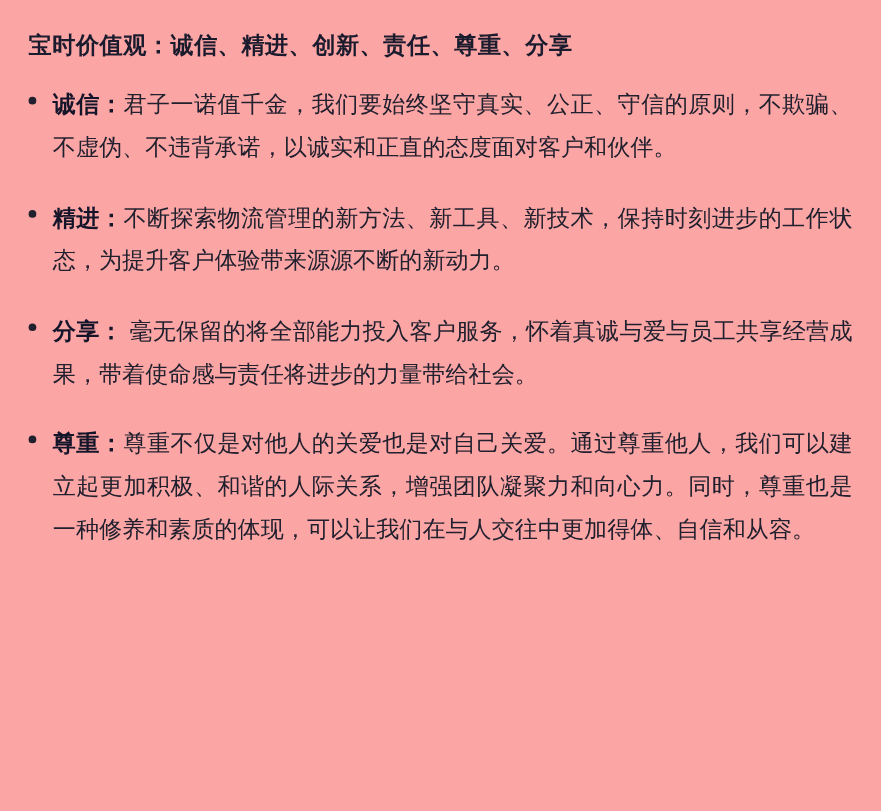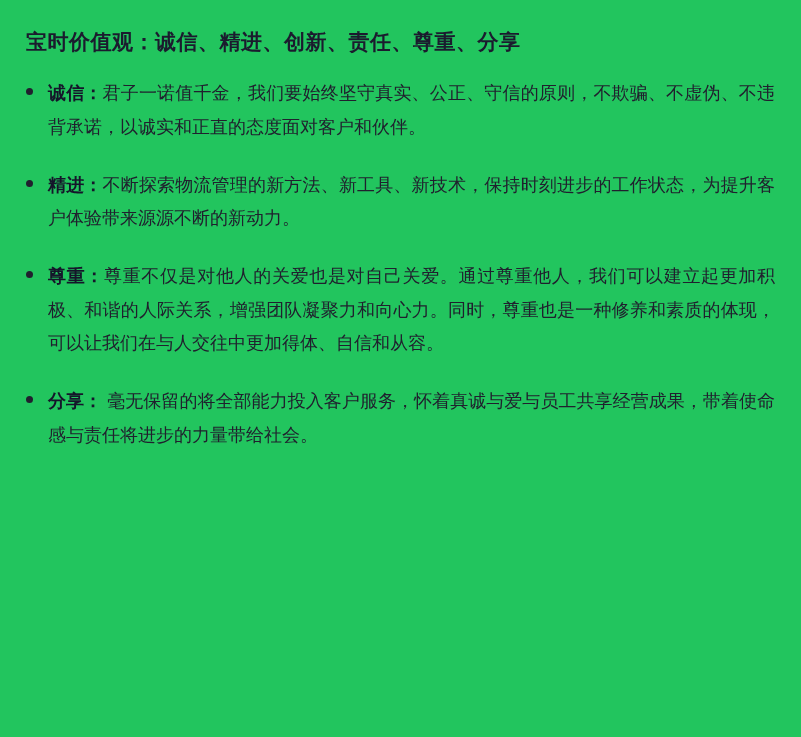--- a/index.html
+++ b/index.html
@@ -12,40 +12,40 @@
     background: #dcdcf0;
     font-family: "Liberation Sans", "DejaVu Sans", sans-serif;
     color: #222233;
     overflow: hidden;
   }
   .page {
     box-sizing: border-box;
     width: 801px;
     height: 737px;
     padding: 24px 26px 10px 22px;
-    background: #22c55e;
+    background: #fca5a5;
   }
   .doc-title {
     font-size: 21px;
     font-weight: bold;
     letter-spacing: 0.5px;
     color: #1b1b2e;
     margin: 4px 0 22px 4px;
     line-height: 1.3;
   }
   .value-list {
     list-style: none;
     margin: 0;
     padding: 0;
   }
   .value-item {
     position: relative;
     padding-left: 26px;
     margin-bottom: 25px;
-    font-size: 18px;
+    font-size: 21px;
     line-height: 1.85;
     color: #20202e;
     text-align: justify;
   }
   .value-item:last-child {
     margin-bottom: 0;
   }
   .bullet {
     position: absolute;
     left: 4px;
@@ -73,20 +73,20 @@
     <li class="value-item">
       <span class="bullet"></span>
       <span class="term">诚信：</span><span class="desc">君子一诺值千金，我们要始终坚守真实、公正、守信的原则，不欺骗、不虚伪、不违背承诺，以诚实和正直的态度面对客户和伙伴。</span>
     </li>
     <li class="value-item">
       <span class="bullet"></span>
       <span class="term">精进：</span><span class="desc">不断探索物流管理的新方法、新工具、新技术，保持时刻进步的工作状态，为提升客户体验带来源源不断的新动力。</span>
     </li>
     <li class="value-item">
       <span class="bullet"></span>
-      <span class="term">尊重：</span><span class="desc">尊重不仅是对他人的关爱也是对自己关爱。通过尊重他人，我们可以建立起更加积极、和谐的人际关系，增强团队凝聚力和向心力。同时，尊重也是一种修养和素质的体现，可以让我们在与人交往中更加得体、自信和从容。</span>
+      <span class="term">分享：</span><span class="desc"> 毫无保留的将全部能力投入客户服务，怀着真诚与爱与员工共享经营成果，带着使命感与责任将进步的力量带给社会。</span>
     </li>
     <li class="value-item">
       <span class="bullet"></span>
-      <span class="term">分享：</span><span class="desc"> 毫无保留的将全部能力投入客户服务，怀着真诚与爱与员工共享经营成果，带着使命感与责任将进步的力量带给社会。</span>
+      <span class="term">尊重：</span><span class="desc">尊重不仅是对他人的关爱也是对自己关爱。通过尊重他人，我们可以建立起更加积极、和谐的人际关系，增强团队凝聚力和向心力。同时，尊重也是一种修养和素质的体现，可以让我们在与人交往中更加得体、自信和从容。</span>
     </li>
   </ul>
 </div>
 
 </body></html>

